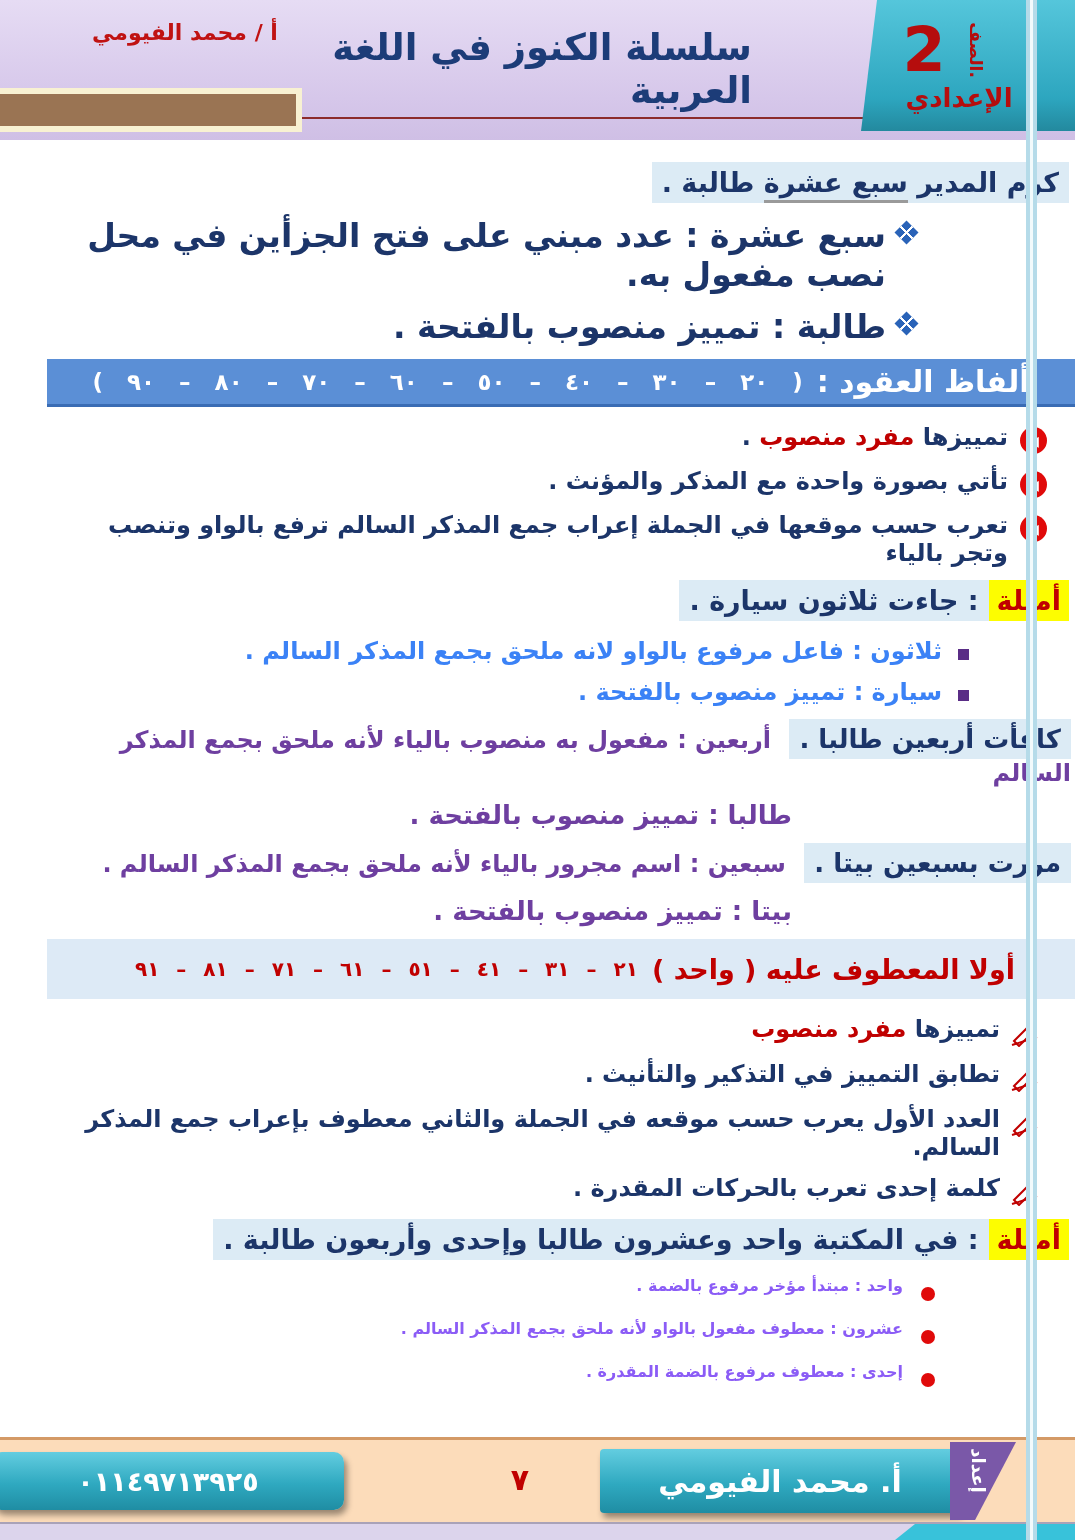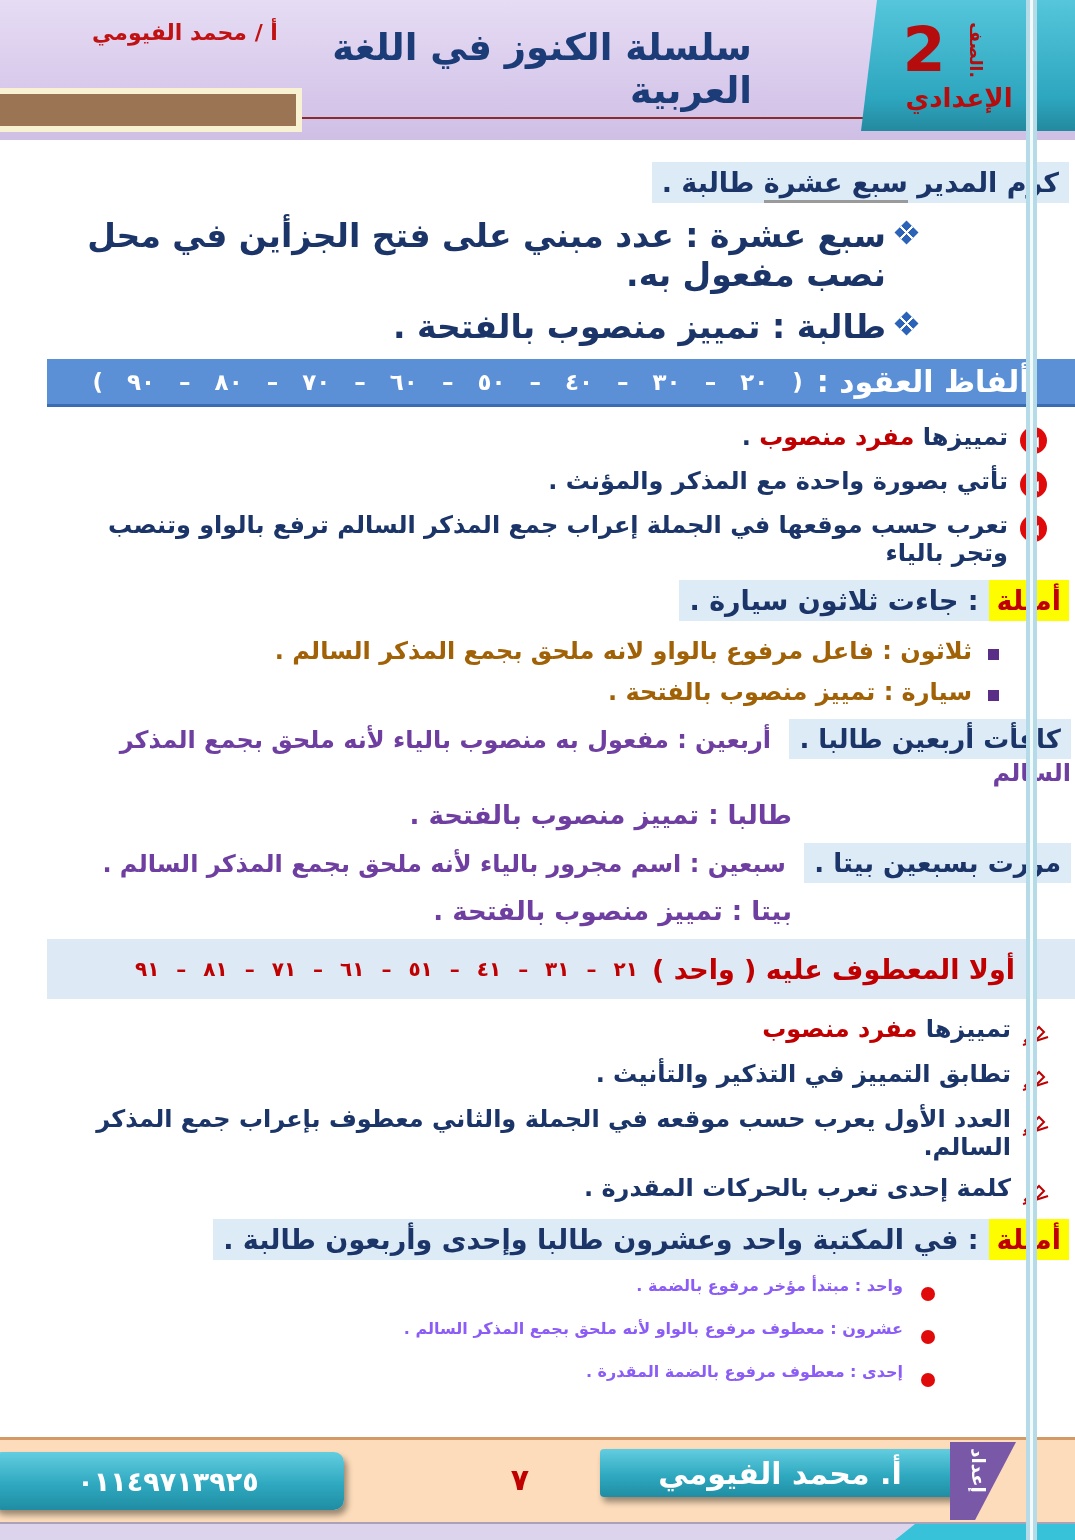--- a/index.html
+++ b/index.html
@@ -96,21 +96,21 @@
   .c-row{ padding-right:28px; font-size:24px; color:#1c3569;justify-content:center; }
   .arrow-bullet-icon{
     flex:none; width:27px; height:27px; border-radius:50%;
     background:#e00a0a; color:#ffffff; margin-left:12px; margin-top:4px;
     display:flex; align-items:center; justify-content:center;
     font-size:14px; line-height:1;
   }
 
   .examples-row{ padding-right:6px; font-size:27px; margin-bottom:16px; }
 
-  .sq-row{ padding-right:76px; font-size:24px; color:#a16207; }
+  .sq-row{ padding-right:106px; font-size:24px; color:#3b82f6; }
   .square-bullet-icon{
     flex:none; width:11px; height:11px; background:#5a2d86;
     margin-left:16px; margin-top:12px;
   }
 
   .phrase-row{ padding-right:4px; font-size:24px; }
   .phrase-row .hl-blue{ font-size:26px; }
   .phrase-row .purple{ margin-right:10px; }
   .indent2{ padding-right:283px; font-size:26px; }
 
@@ -122,21 +122,21 @@
   }
 
   .band2{
     width:1028px; min-height:60px; background:#ddeaf6;
     display:flex; align-items:center; justify-content:flex-start;
     padding-right:60px; color:#c00000; margin-bottom:16px;
   }
   .band2 .label{ font-size:27px; margin-left:14px; }
   .band2 .nums{ font-size:20px; word-spacing:10px; }
 
-  .pen-row{ padding-right:24px; font-size:24px; color:#1c3569; }
+  .pen-row{ padding-right:35px; font-size:24px; color:#1c3569; }
   .pen-icon{ flex:none; width:30px; height:26px; margin-left:10px; margin-top:6px; }
 
   .dot-row{ padding-right:140px; font-size:16px; color:#8b5cf6; margin-bottom:18px; }
   .dot-bullet-icon{
     flex:none; width:14px; height:14px; border-radius:50%;
     background:#e00a0a; margin-left:18px; margin-top:11px;
   }
 
   
   .footer-band{
@@ -148,21 +148,21 @@
     background:linear-gradient(180deg,#63cde0 0%, #2fa9c0 55%, #1f8da3 100%);
     border-radius:10px; box-shadow:3px 5px 6px rgba(0,0,0,.4);
     display:flex; align-items:center; justify-content:center;
     color:#ffffff; font-size:27px; letter-spacing:5px; direction:ltr;
   }
   .page-number{
     position:absolute; left:500px; top:1462px; width:40px; text-align:center;
     color:#c00000; font-size:30px;
   }
   .teacher-button{
-    position:absolute; left:600px; top:1449px; width:360px; height:48px;
+    position:absolute; left:600px; top:1449px; width:360px; height:64px;
     background:linear-gradient(180deg,#63cde0 0%, #2fa9c0 55%, #1f8da3 100%);
     border-radius:4px; box-shadow:3px 5px 6px rgba(0,0,0,.4);
     display:flex; align-items:center; justify-content:center;
     color:#ffffff; font-size:30px;
   }
   .prepared-tab{
     position:absolute; left:950px; top:1442px; width:66px; height:78px;
     background:#7a58a8;
     clip-path:polygon(0 0, 100% 0, 38% 100%, 0 100%);
   }
@@ -298,21 +298,21 @@
 
     <div class="row examples-row">
       <span class="hl-yellow">أمثلة</span><span class="hl-blue navy">: في المكتبة واحد وعشرون طالبا وإحدى وأربعون طالبة .</span>
     </div>
     <div class="row bullet-row dot-row">
       <span class="dot-bullet-icon"></span>
       <span class="txt">واحد : مبتدأ مؤخر مرفوع بالضمة .</span>
     </div>
     <div class="row bullet-row dot-row">
       <span class="dot-bullet-icon"></span>
-      <span class="txt">عشرون : معطوف مرفوع بالواو لأنه ملحق بجمع المذكر السالم .</span>
+      <span class="txt">عشرون : معطوف مفعول بالواو لأنه ملحق بجمع المذكر السالم .</span>
     </div>
     <div class="row bullet-row dot-row">
       <span class="dot-bullet-icon"></span>
       <span class="txt">إحدى : معطوف مرفوع بالضمة المقدرة .</span>
     </div>
 
   </div>
 
   <div class="footer-band"></div>
   <div class="phone-button">٠١١٤٩٧١٣٩٢٥</div>

